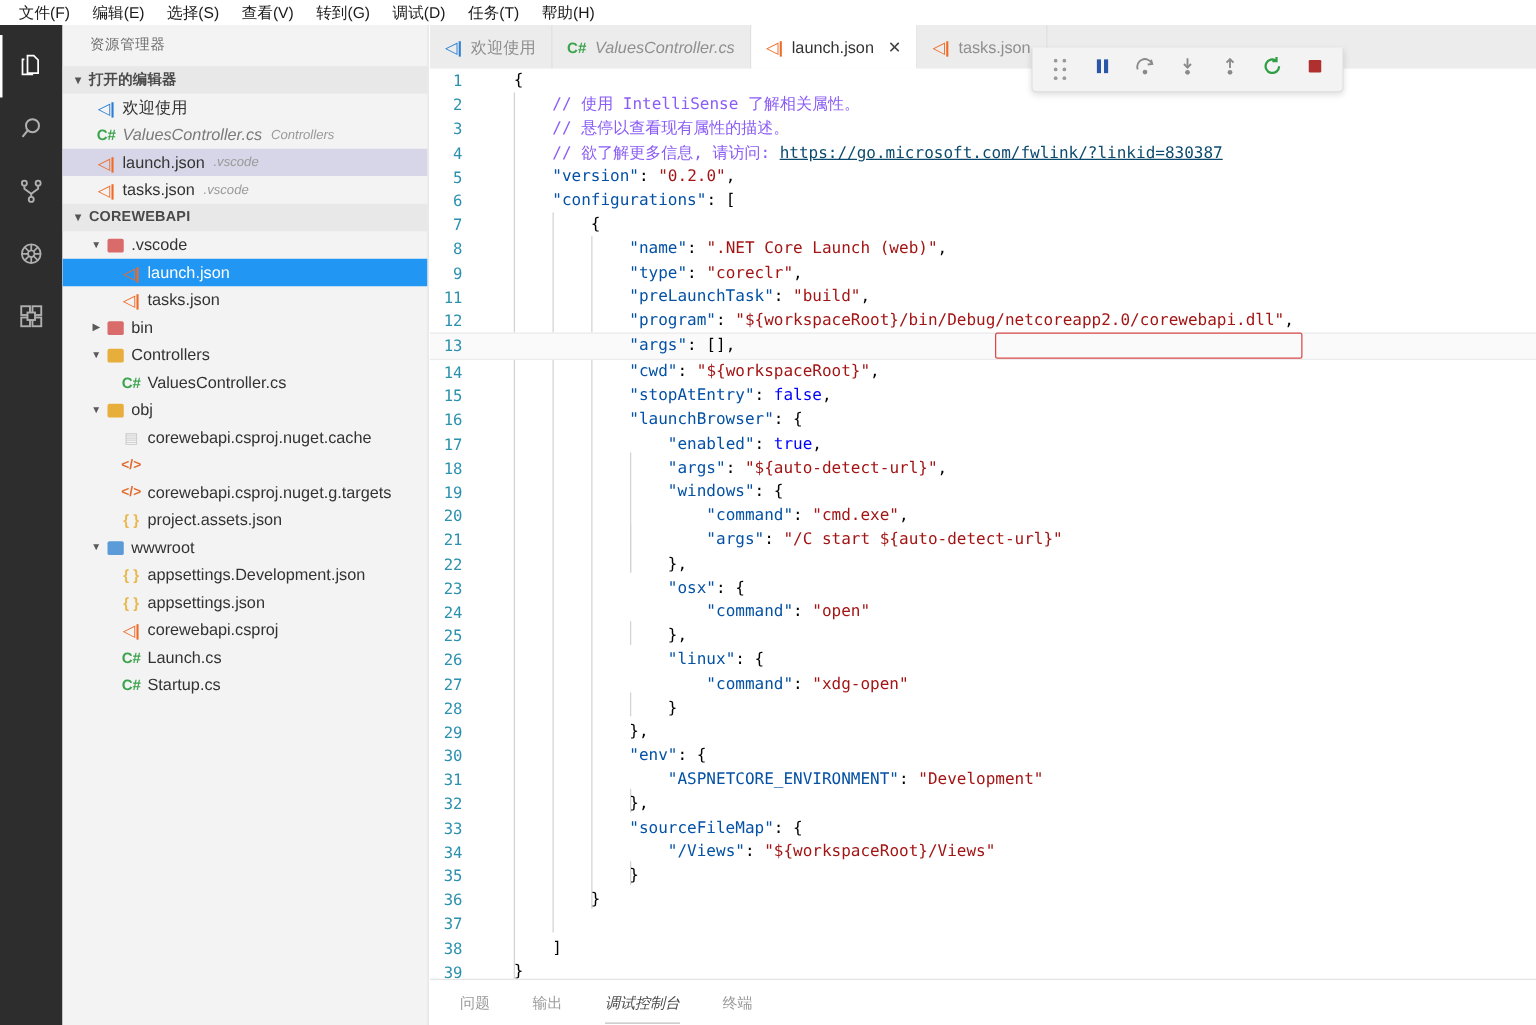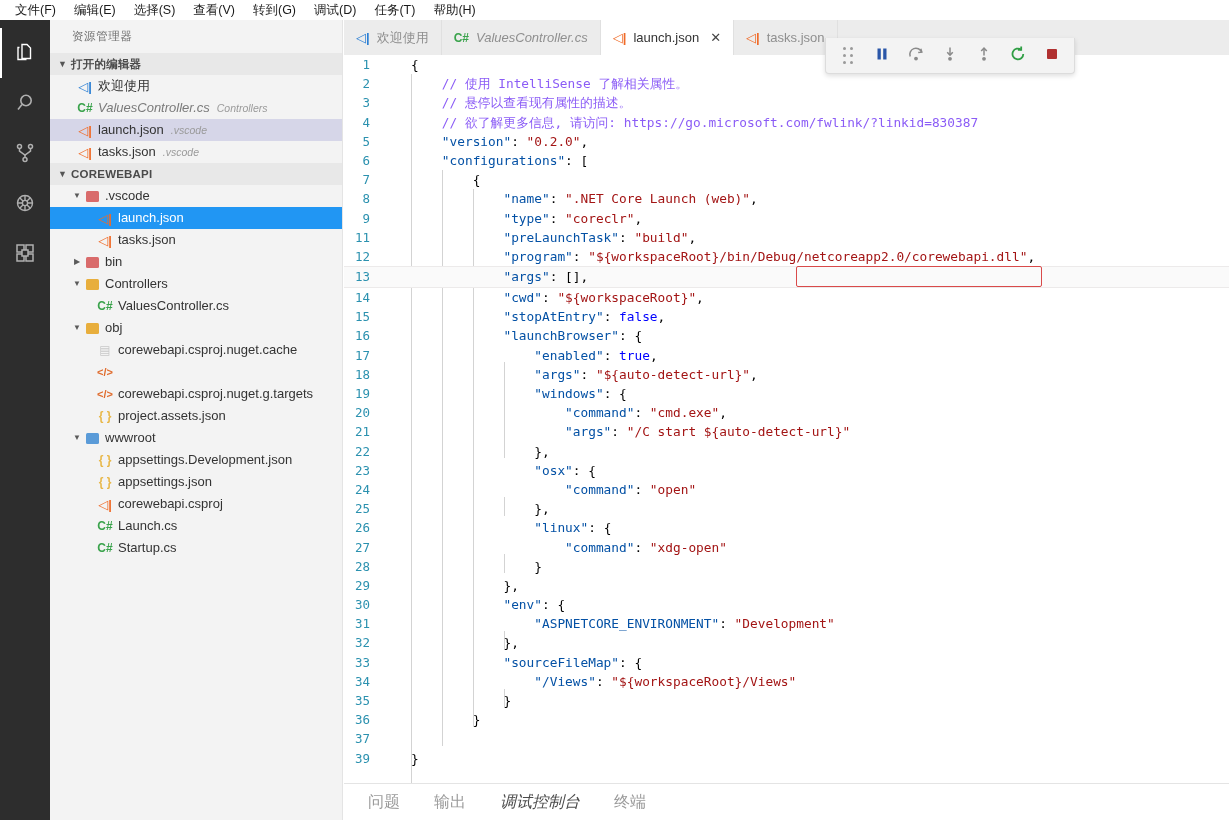--- a/index.html
+++ b/index.html
@@ -132,38 +132,38 @@
     font-family:"DejaVu Sans Mono","Liberation Mono",monospace;
   }
   .gut{ width:24px; flex:none; }
   .ctext{ flex:1; color:#000; }
 
   .tk-key{ color:#0451a5; }
   .tk-str{ color:#a31515; }
   .tk-cmt{ color:#8b5cf6; }
   .tk-bool{ color:#0000ff; }
   .tk-pun{ color:#000000; }
-  .tk-link{ color:#8b5cf6; }
+  .tk-link{ color:#0c4a6e; text-decoration:underline; }
 
   .indent-guides{ position:absolute; left:0; top:0; }
   .iguide{ position:absolute; width:1px; background:#d3d3d3; }
 
   .annot-box{
     position:absolute; border:1.4px solid #d94a4a; border-radius:2px;
     pointer-events:none; z-index:10;
   }
 
   
   .panel{
     position:absolute; left:344px; bottom:0; width:885px; height:37px;
     background:#ffffff; border-top:1px solid #e4e4e4;
     display:flex; align-items:center; padding-left:18px; gap:22px;
   }
   .ptab{
-    font-size:16px; color:#9b9b9b; cursor:pointer; padding:4px 6px;
+    font-size:12px; color:#9b9b9b; cursor:pointer; padding:4px 6px;
     position:relative;
   }
   .ptab.active{ color:#4a4a4a;font-style:italic; }
   .ptab.active::after{
     content:""; position:absolute; left:6px; right:6px; bottom:-4px; height:1px; background:#c0c0c0;
   }
   .sb-right{
     position:absolute; right:0; top:55px; width:14px; height:748px; background:transparent;
   }
 </style>
@@ -544,20 +544,21 @@
           <div class="crow"><span class="lnum">28</span><span class="gut"></span><span class="ctext">                <span class="tk-pun">}</span></span></div>
           <div class="crow"><span class="lnum">29</span><span class="gut"></span><span class="ctext">            <span class="tk-pun">},</span></span></div>
           <div class="crow"><span class="lnum">30</span><span class="gut"></span><span class="ctext">            <span class="tk-key">"env"</span><span class="tk-pun">: {</span></span></div>
           <div class="crow"><span class="lnum">31</span><span class="gut"></span><span class="ctext">                <span class="tk-key">"ASPNETCORE_ENVIRONMENT"</span><span class="tk-pun">: </span><span class="tk-str">"Development"</span></span></div>
           <div class="crow"><span class="lnum">32</span><span class="gut"></span><span class="ctext">            <span class="tk-pun">},</span></span></div>
           <div class="crow"><span class="lnum">33</span><span class="gut"></span><span class="ctext">            <span class="tk-key">"sourceFileMap"</span><span class="tk-pun">: {</span></span></div>
           <div class="crow"><span class="lnum">34</span><span class="gut"></span><span class="ctext">                <span class="tk-key">"/Views"</span><span class="tk-pun">: </span><span class="tk-str">"${workspaceRoot}/Views"</span></span></div>
           <div class="crow"><span class="lnum">35</span><span class="gut"></span><span class="ctext">            <span class="tk-pun">}</span></span></div>
           <div class="crow"><span class="lnum">36</span><span class="gut"></span><span class="ctext">        <span class="tk-pun">}</span></span></div>
           <div class="crow"><span class="lnum">37</span><span class="gut"></span><span class="ctext"></span></div>
+          <div class="crow"><span class="lnum">38</span><span class="gut"></span><span class="ctext">    <span class="tk-pun">]</span></span></div>
           <div class="crow"><span class="lnum">39</span><span class="gut"></span><span class="ctext"><span class="tk-pun">}</span></span></div>
         </div>
       <div class="annot-box" id="annot-box" style="left: 451.5px; top: 210.7px; width: 246.01px; height: 21.2px; border-color: rgb(217, 74, 74);"></div>
     </div>
   </div>
 
   <div class="sb-right"></div>
 
   <div class="panel" id="panel">
       <div class="ptab">问题</div>

